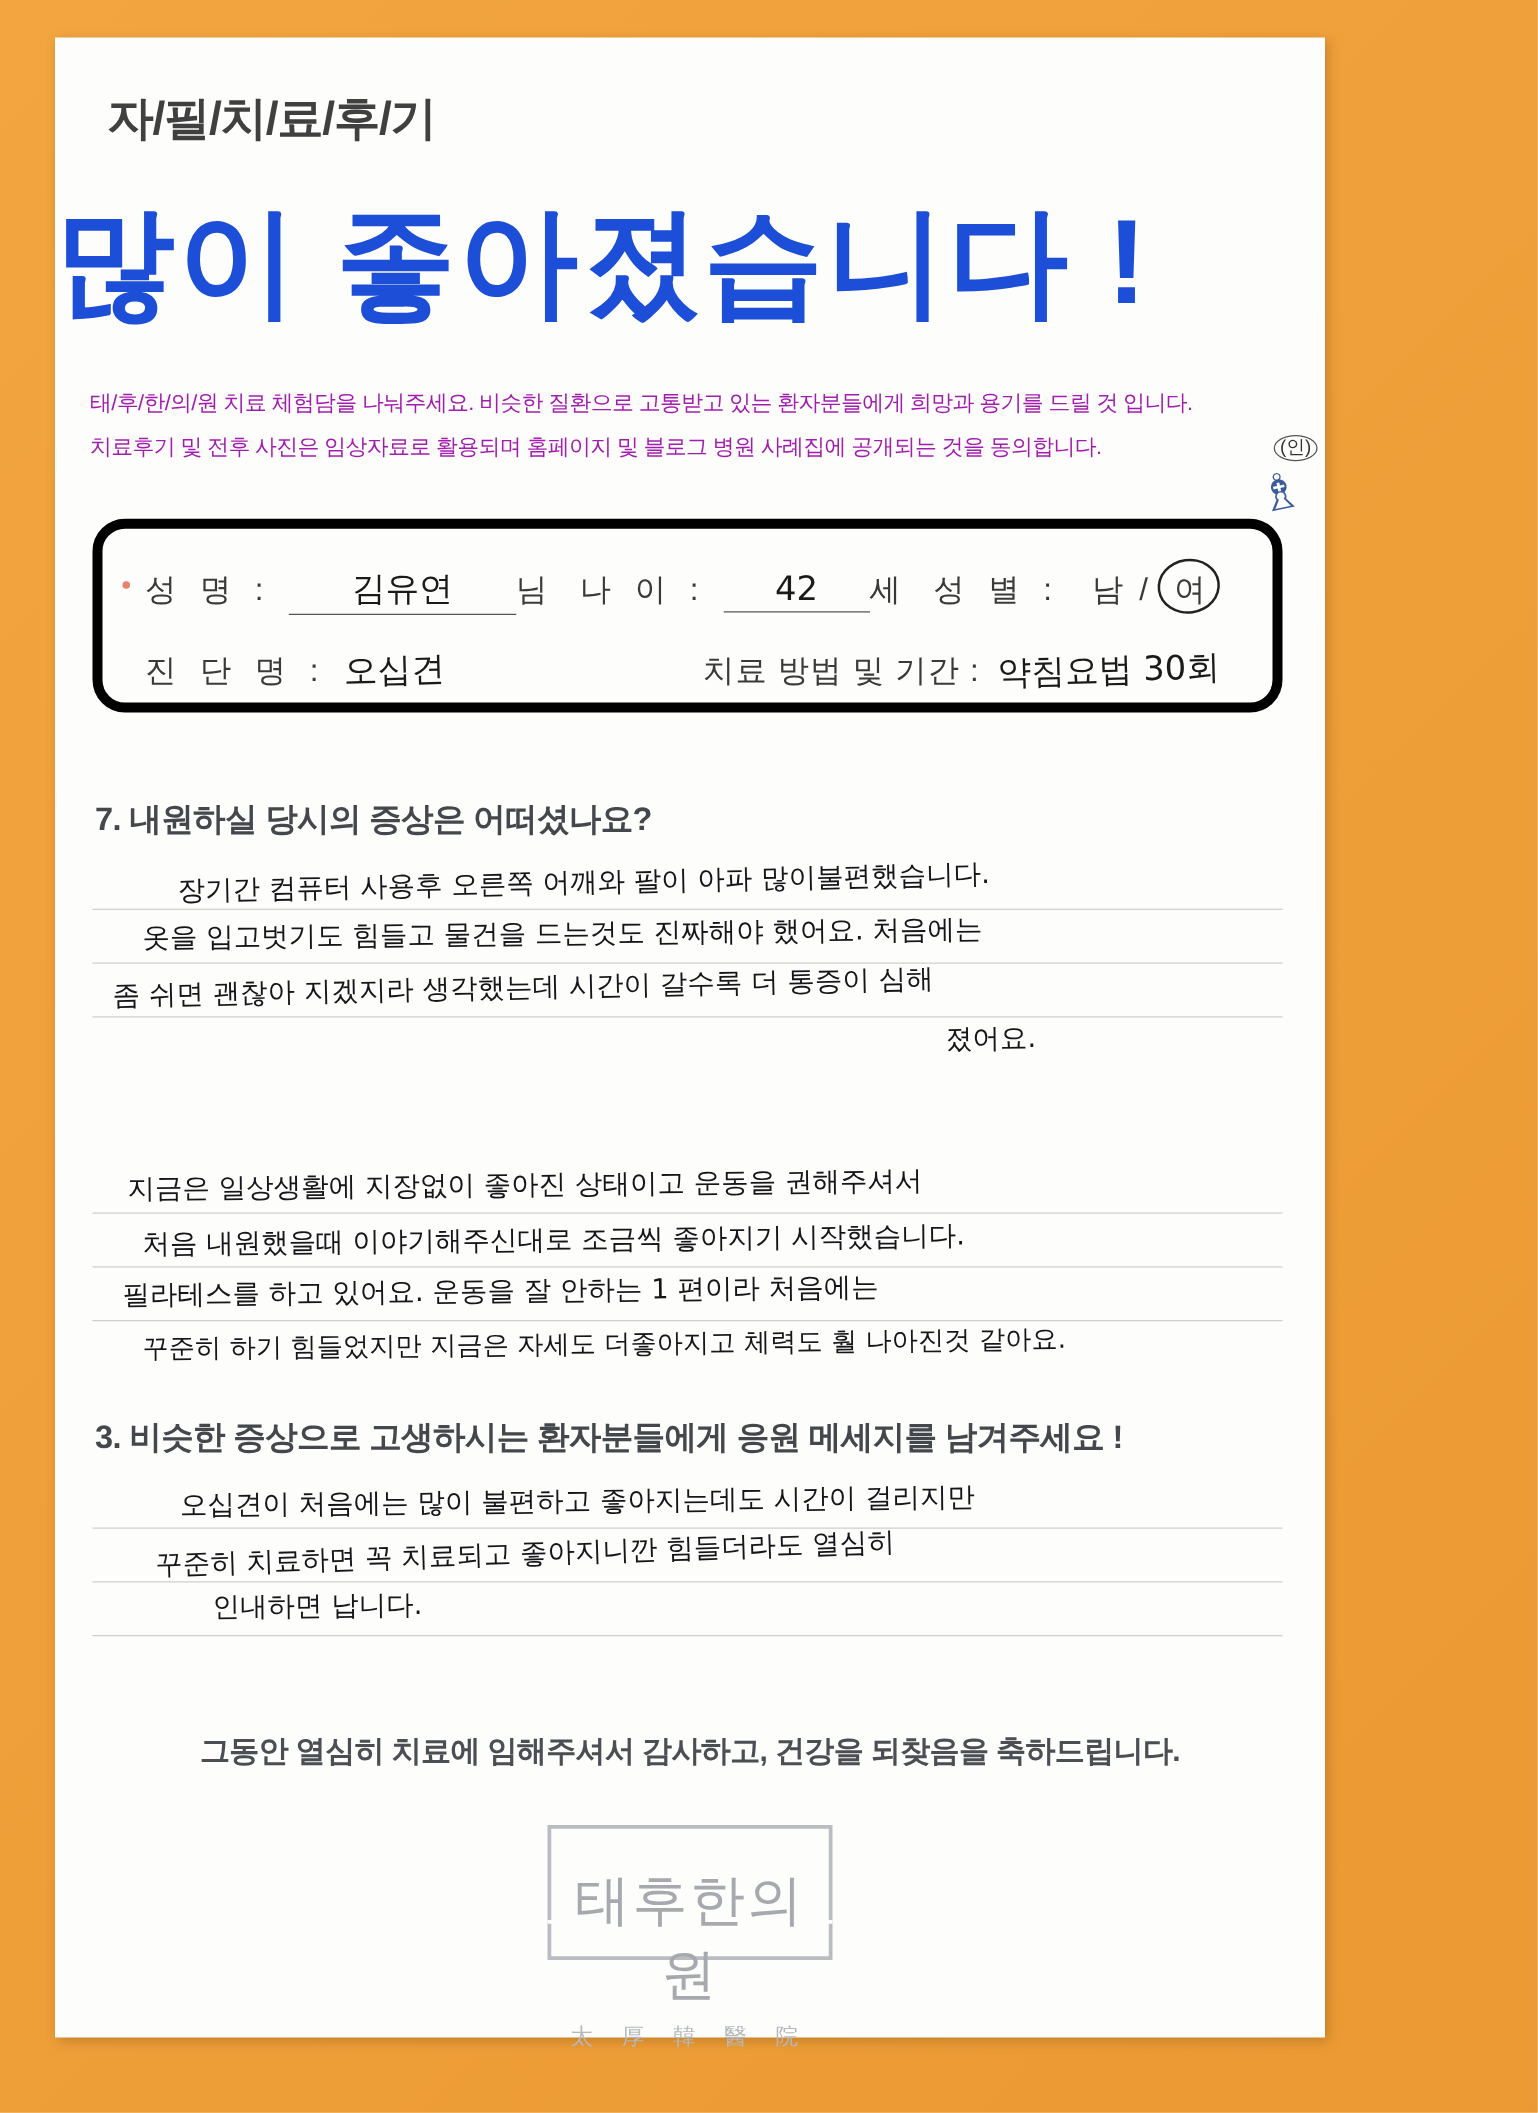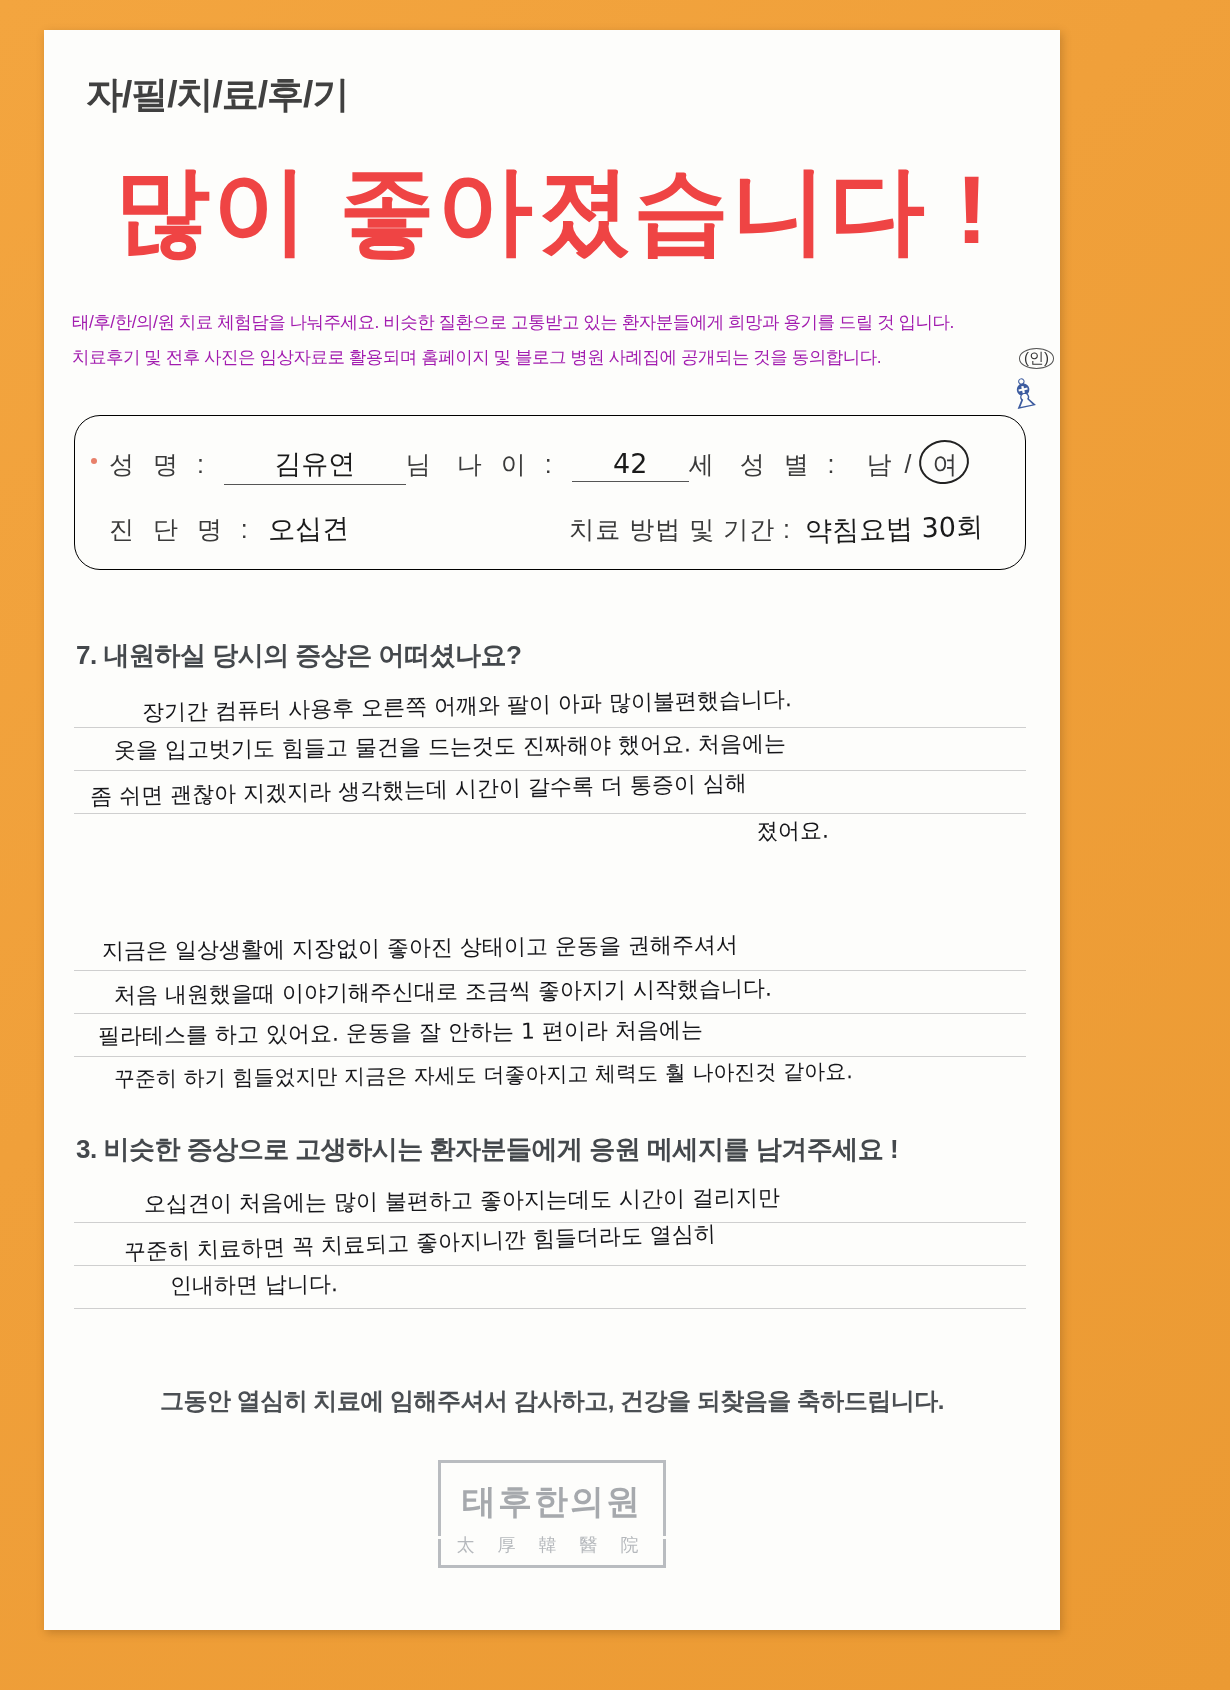--- a/index.html
+++ b/index.html
@@ -39,24 +39,23 @@
     font-weight: bold;
     color: #404040;
     letter-spacing: -1px;
     white-space: nowrap;
   }
   .headline {
     position: absolute;
     left: 0;
     right: 0;
     top: 130px;
-    text-align: center;
     font-size: 96px;
     font-weight: bold;
-    color: #ef4444;
+    color: #1d4ed8;
     letter-spacing: 2px;
     line-height: 1.05;
     white-space: nowrap;
   }
   .intro {
     position: absolute;
     left: 28px;
     top: 275px;
     width: 960px;
     font-size: 17.5px;
@@ -87,21 +86,21 @@
     transform: rotate(-12deg);
     opacity: .85;
   }
   
   .infobox {
     position: absolute;
     left: 30px;
     top: 385px;
     width: 952px;
     height: 155px;
-    border: 1px solid #000000;
+    border: 8px solid #000000;
     border-radius: 26px;
     box-sizing: border-box;
   }
   .infobox .dot {
     position: absolute;
     left: 16px;
     top: 42px;
     width: 6px;
     height: 6px;
     background: #e8806a;
@@ -210,24 +209,24 @@
     transform: translateX(-50%);
     top: 1430px;
     width: 228px;
     height: 108px;
     border: 3px solid #b9bcc0;
     box-sizing: border-box;
     text-align: center;
     color: #a8abaf;
   }
   .stamp .k {
-    font-size: 34px;
-    font-weight: bold;
+    font-size: 44px;
+    font-weight: normal;
     letter-spacing: 2px;
-    margin-top: 16px;
+    margin-top: 28px;
     color: #a6a9ad;
   }
   .stamp .c {
     font-size: 18px;
     letter-spacing: 9px;
     margin-top: 8px;
     color: #b5b8bc;
   }
   .stamp::before, .stamp::after {
     content: "";

